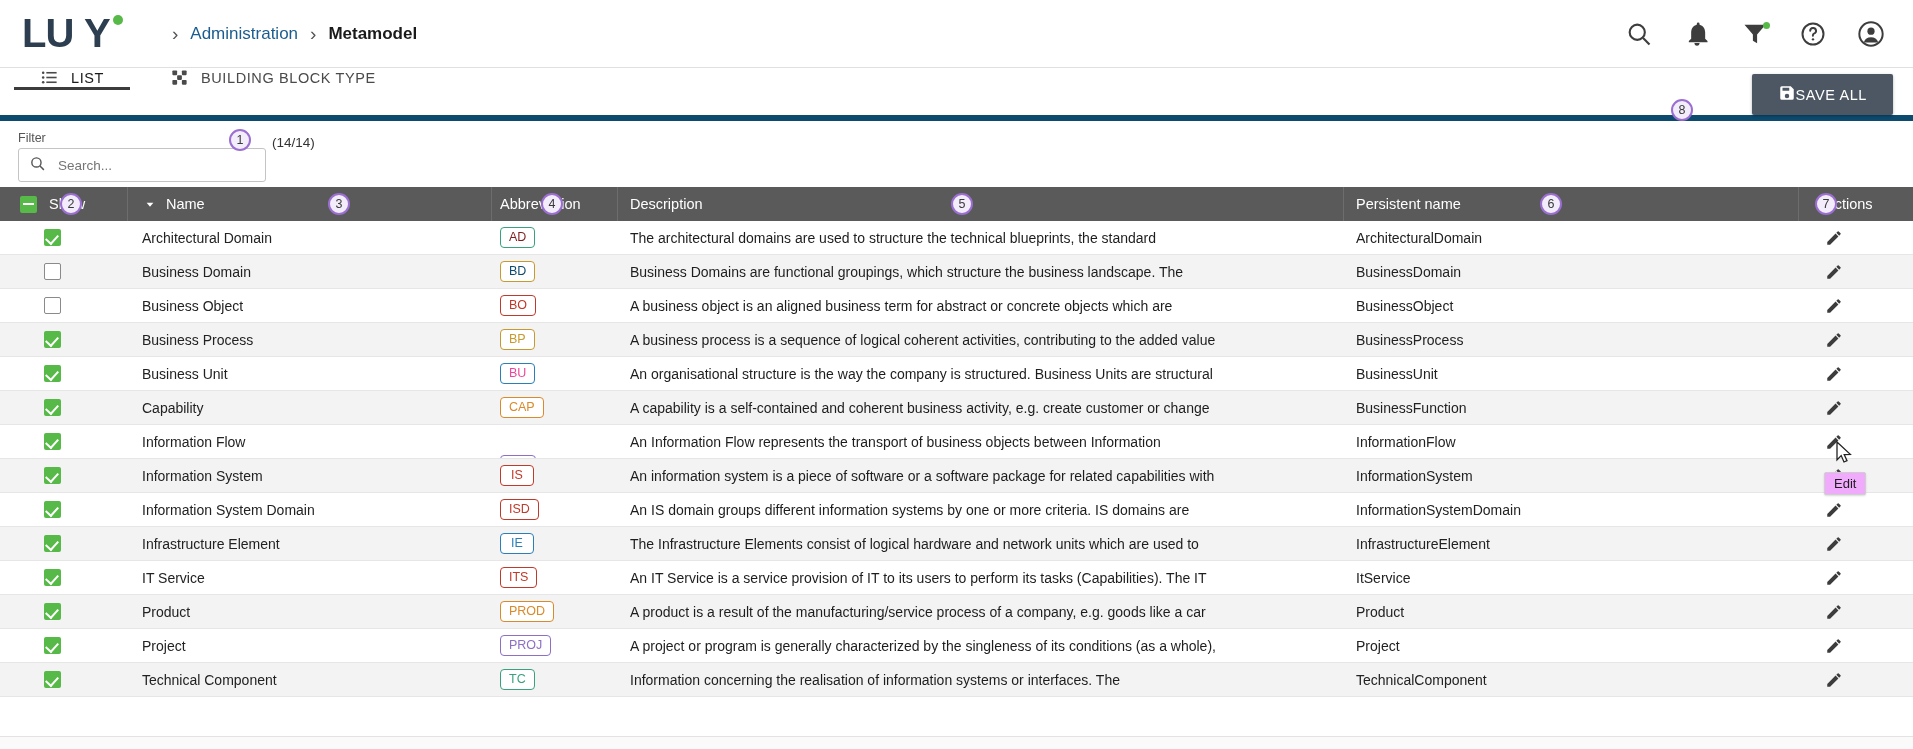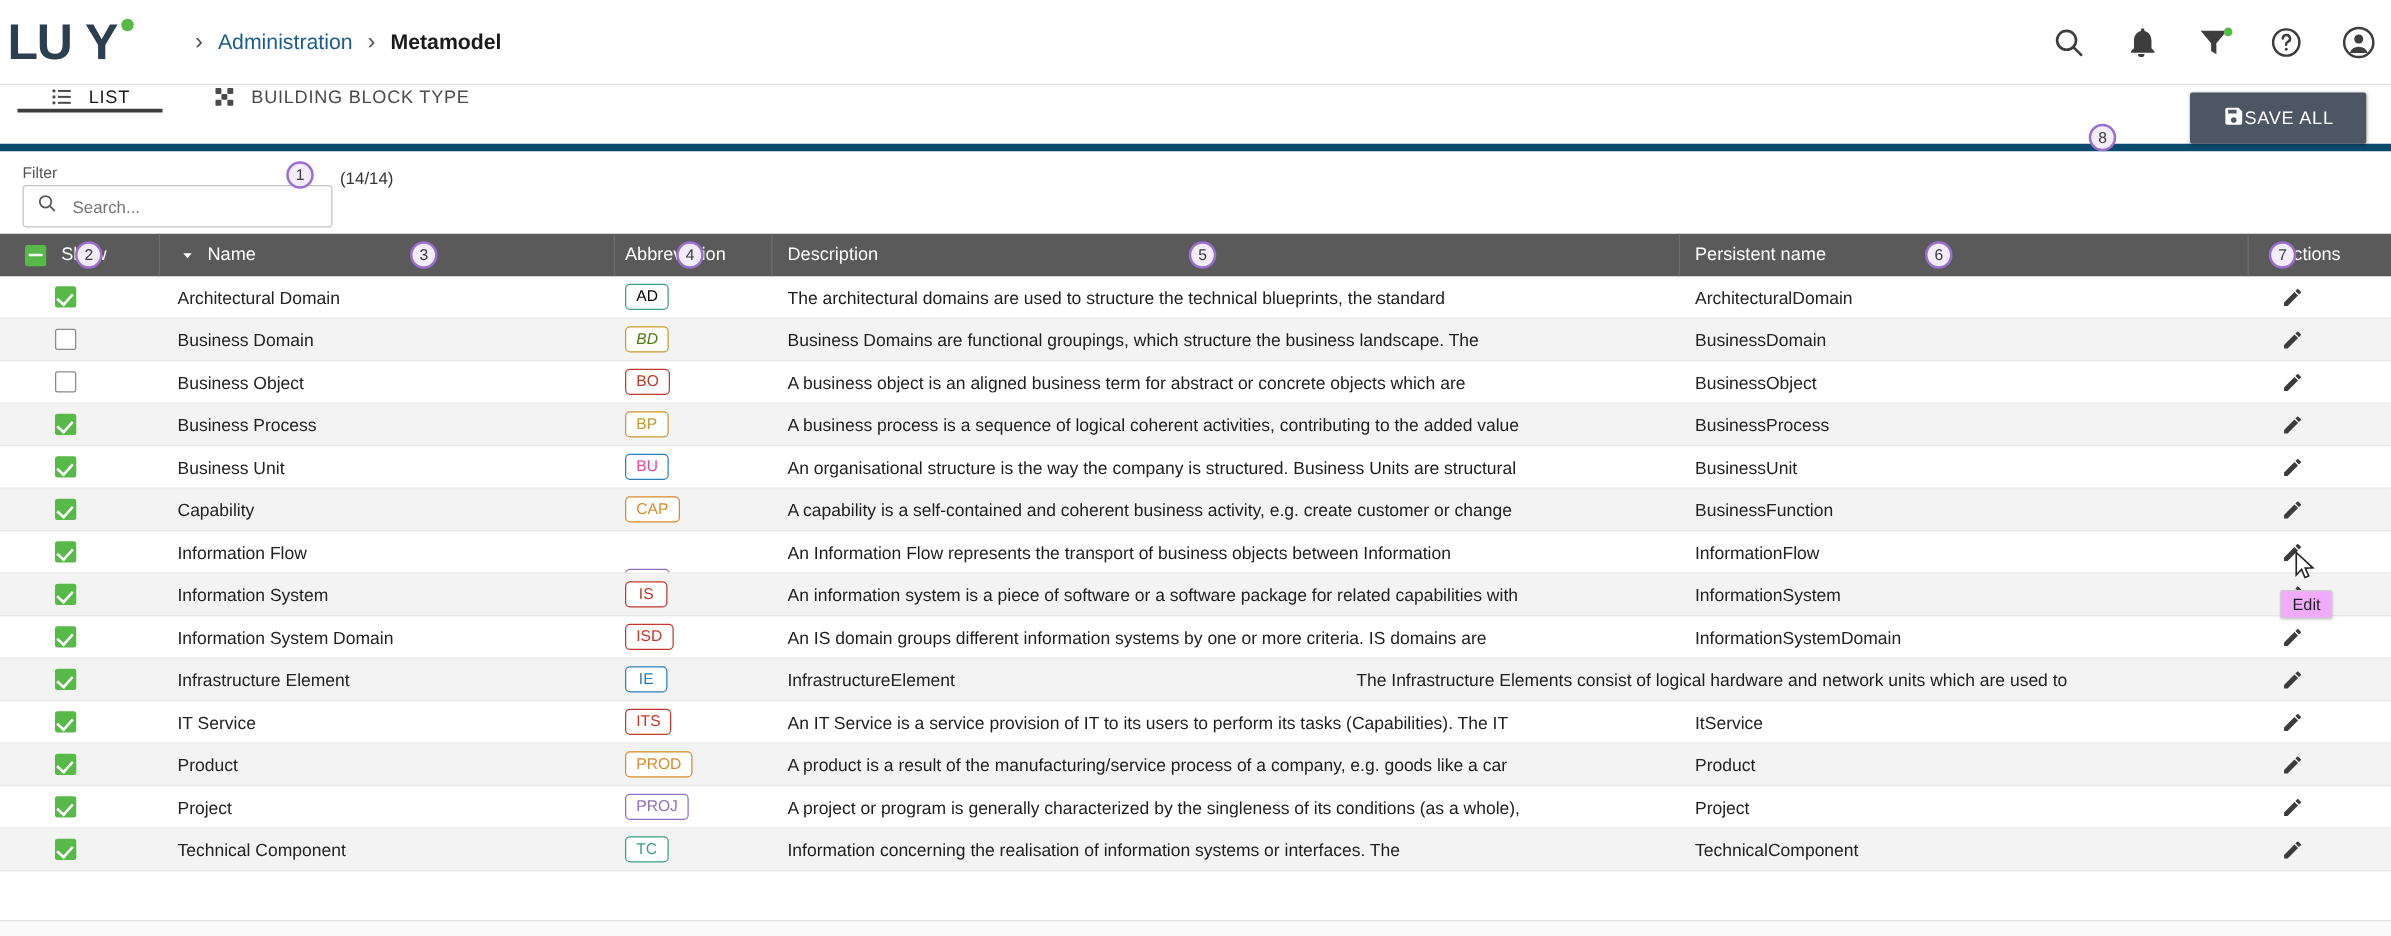--- a/index.html
+++ b/index.html
@@ -11,21 +11,21 @@
     color: #212121;
     overflow: hidden;
   }
   .app { width: 1913px; height: 749px; position: relative; }
 
   
   .header {
     height: 68px;
     display: flex;
     align-items: center;
-    padding: 0 6px;
+    padding: 0 22px;
     border-bottom: 1px solid #e0e0e0;
     background: #fff;
   }
   .logo {
     width: 108px; height: 46px;
     display: flex; align-items: center;
     font-weight: bold;
     letter-spacing: -1px;
   }
   .logo svg { display:block; }
@@ -381,41 +381,41 @@
       </div>
     </div>
 
     <div id="tbody">
         <div class="trow">
           <div class="cell col-show">
             <span class="row-checkbox on"></span>
           </div>
           <div class="cell col-name">Architectural Domain</div>
           <div class="cell col-abbr">
-            <span class="chip" style="border-color: rgb(58, 161, 126); color: #000000;">AD</span>
+            <span class="chip" style="border-color: rgb(58, 161, 126); color: #7f1d1d;">AD</span>
           </div>
           <div class="cell col-desc">
             <span class="desc-text">The architectural domains are used to structure the technical blueprints, the standard</span>
           </div>
           <div class="cell col-pers">ArchitecturalDomain</div>
           <div class="cell col-act">
             <span class="pencil">
               <svg width="18" height="18" viewBox="0 0 24 24" fill="currentColor">
                 <path d="M3 17.2V21h3.8L17.9 9.9l-3.8-3.8L3 17.2zM20.7 7.1a1 1 0 0 0 0-1.4l-2.4-2.4a1 1 0 0 0-1.4 0l-1.8 1.8 3.8 3.8 1.8-1.8z"></path>
               </svg>
             </span>
           </div>
         </div>
         <div class="trow alt">
           <div class="cell col-show">
             <span class="row-checkbox off"></span>
           </div>
           <div class="cell col-name">Business Domain</div>
           <div class="cell col-abbr">
-            <span class="chip" style="border-color: rgb(199, 154, 46); color: #4d7c0f; font-style: italic;">BD</span>
+            <span class="chip" style="border-color: rgb(199, 154, 46); color: #0c4a6e;">BD</span>
           </div>
           <div class="cell col-desc">
             <span class="desc-text">Business Domains are functional groupings, which structure the business landscape. The</span>
           </div>
           <div class="cell col-pers">BusinessDomain</div>
           <div class="cell col-act">
             <span class="pencil">
               <svg width="18" height="18" viewBox="0 0 24 24" fill="currentColor">
                 <path d="M3 17.2V21h3.8L17.9 9.9l-3.8-3.8L3 17.2zM20.7 7.1a1 1 0 0 0 0-1.4l-2.4-2.4a1 1 0 0 0-1.4 0l-1.8 1.8 3.8 3.8 1.8-1.8z"></path>
               </svg>
@@ -563,24 +563,24 @@
           </div>
         </div>
         <div class="trow alt">
           <div class="cell col-show">
             <span class="row-checkbox on"></span>
           </div>
           <div class="cell col-name">Infrastructure Element</div>
           <div class="cell col-abbr">
             <span class="chip" style="border-color: rgb(42, 127, 184); color: rgb(42, 127, 184);">IE</span>
           </div>
+          <div class="cell col-desc">
+            <span class="desc-text">The Infrastructure Elements consist of logical hardware and network units which are used to</span>
+          </div>
           <div class="cell col-pers">InfrastructureElement</div>
-          <div class="cell col-desc">
-            <span class="desc-text">The Infrastructure Elements consist of logical hardware and network units which are used to</span>
-          </div>
           <div class="cell col-act">
             <span class="pencil">
               <svg width="18" height="18" viewBox="0 0 24 24" fill="currentColor">
                 <path d="M3 17.2V21h3.8L17.9 9.9l-3.8-3.8L3 17.2zM20.7 7.1a1 1 0 0 0 0-1.4l-2.4-2.4a1 1 0 0 0-1.4 0l-1.8 1.8 3.8 3.8 1.8-1.8z"></path>
               </svg>
             </span>
           </div>
         </div>
         <div class="trow">
           <div class="cell col-show">

